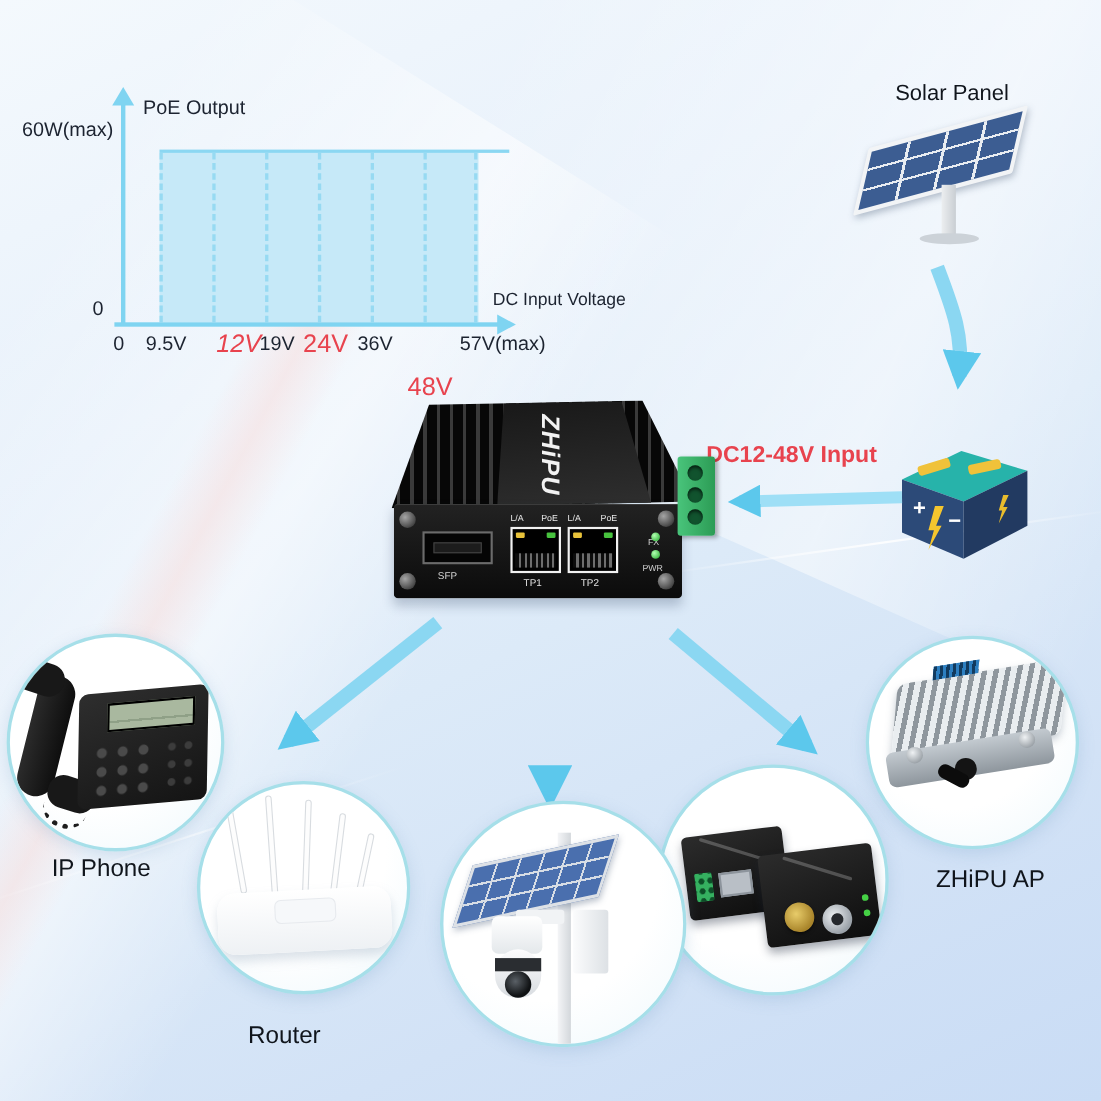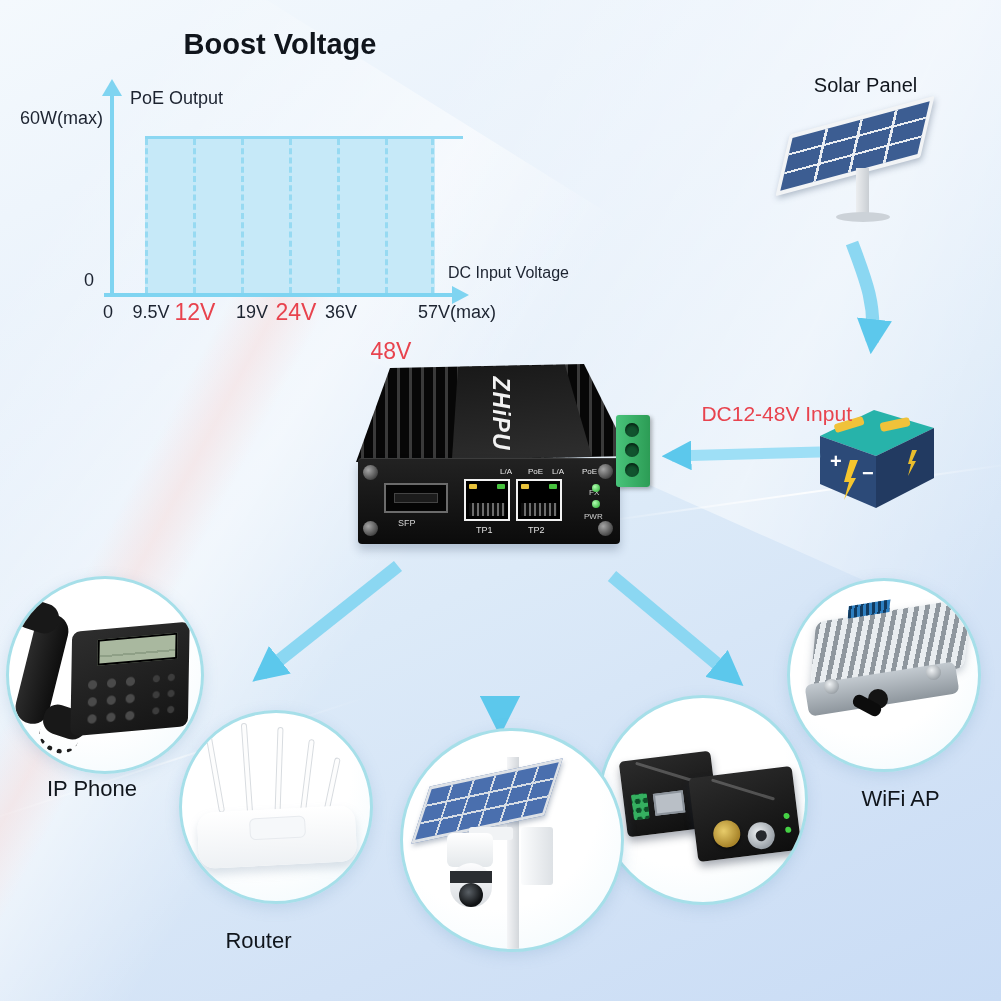--- a/index.html
+++ b/index.html
@@ -28,36 +28,36 @@
   .chart-fill{left:145px;top:139px;width:290px;height:154px;background:#c6e9f8;}
   .chart-topline{left:145px;top:136px;width:318px;height:3px;background:#8bd7f2;}
   .dash{position:absolute;top:0;height:154px;width:0;border-left:3px dashed #97daf2;}
   .lbl{color:#1c2330;}
   .poe-out{left:130px;top:88px;font-size:18px;}
   .w60{left:20px;top:108px;font-size:18px;}
   .y0{left:84px;top:270px;font-size:18px;}
   .dcin{left:448px;top:264px;font-size:16px;}
   .tick{position:absolute;top:302px;width:90px;text-align:center;font-size:18px;color:#1c2330;}
   .tick.red{font-size:23px;top:299px;color:#e8434e;}
-  .t0{left:63px;} .t1{left:106px;} .t2{left:150px;} .t3{left:207px;}
+  .t0{left:63px;} .t1{left:106px;} .t2{left:172px;font-style:italic;} .t3{left:207px;}
   .t4{left:251px;} .t5{left:296px;} .t6{left:346px;margin-top:39px;} .t7{left:412px;}
 
   
   .solar-label{left:788px;top:74px;width:155px;text-align:center;font-size:20px;color:#10151c;}
   .panel{left:780px;top:118px;width:150px;height:56px;background:#3c5d92;border:4px solid #f2f4f6;border-radius:2px;
     transform:rotate(-15deg) skewX(-28deg);box-shadow:2px 3px 6px rgba(60,80,110,.35);
     background-image:
       linear-gradient(90deg,transparent 0 34px,#e9edf2 34px 37px,transparent 37px 70px,#e9edf2 70px 73px,transparent 73px 106px,#e9edf2 106px 109px,transparent 109px),
       linear-gradient(0deg,transparent 0 15px,#e9edf2 15px 17px,transparent 17px 32px,#e9edf2 32px 34px,transparent 34px);}
   .pole{left:856px;top:168px;width:13px;height:48px;background:linear-gradient(90deg,#eceef0,#c9ced3);}
   .pole-base{left:836px;top:212px;width:54px;height:10px;border-radius:50%;background:#ccd2d8;}
   .battery-label{left:790px;top:368px;width:180px;text-align:center;font-size:20px;color:#10151c;}
 
   
-  .dc-input{left:642px;top:402px;width:210px;text-align:right;font-size:21px;color:#e8434e;}
+  .dc-input{left:642px;top:402px;width:210px;text-align:left;font-size:21px;color:#e8434e;font-weight:bold;}
   .ieee{left:250px;top:600px;width:500px;text-align:center;font-size:27px;color:#df4b57;z-index:6;}
 
   
   .device{left:340px;top:360px;width:340px;height:200px;z-index:5;}
   .dev-top{position:absolute;inset:0;clip-path:polygon(50px 8px,244px 4px,290px 96px,16px 102px);
     background:repeating-linear-gradient(90deg,#070707 0 9px,#3a3a3a 9px 12px);}
   .dev-plate{position:absolute;inset:0;clip-path:polygon(118px 7px,225px 5px,252px 97px,112px 99px);
     background:linear-gradient(172deg,#141414,#2f2f2f 55%,#191919);}
   .dev-logo{position:absolute;left:115px;top:22px;width:90px;height:62px;display:flex;align-items:center;justify-content:center;}
   .dev-logo span{transform:rotate(90deg);font-size:23px;font-style:italic;font-weight:700;color:#f2f2f2;letter-spacing:1px;}
@@ -67,21 +67,21 @@
     background:radial-gradient(circle at 35% 35%,#a5a5a5,#555 60%,#1e1e1e);}
   .sfp{position:absolute;left:26px;top:24px;width:64px;height:30px;border:2px solid #6b6b6b;background:#050505;}
   .sfp-inner{position:absolute;left:8px;top:8px;width:44px;height:10px;background:#1c1c1c;border:1px solid #444;}
   .sfp-lbl{position:absolute;left:40px;top:59px;font-size:9px;color:#d5d5d5;}
   .rj45{position:absolute;top:20px;width:46px;height:42px;border:2px solid #f2f2f2;background:#000;}
   .rj45 .pins{position:absolute;left:3px;right:3px;bottom:3px;height:13px;
     background:repeating-linear-gradient(90deg,#0c0c0c 0 3px,#6d6d6d 3px 5px);}
   .rj45 .led-y{position:absolute;left:3px;top:3px;width:8px;height:5px;background:#e8c23a;border-radius:1px;}
   .rj45 .led-g{position:absolute;right:3px;top:3px;width:8px;height:5px;background:#47c23e;border-radius:1px;}
   .p1{left:106px;} .p2{left:158px;}
-  .port-lbl{position:absolute;top:8px;font-size:8px;color:#e8e8e8;margin-left:36px;}
+  .port-lbl{position:absolute;top:8px;font-size:8px;color:#e8e8e8;}
   .tp-lbl{position:absolute;top:66px;font-size:9px;color:#e0e0e0;}
   .led-lbl{position:absolute;font-size:8px;color:#cfcfcf;}
   .led-dot{position:absolute;width:8px;height:8px;border-radius:50%;
     background:radial-gradient(circle at 35% 35%,#b2ffb2,#1ea528);}
   .terminal{position:absolute;left:276px;top:55px;width:34px;height:72px;border-radius:3px;
     background:linear-gradient(90deg,#49c47b,#2c9c55);box-shadow:2px 2px 4px rgba(0,0,0,.3);}
   .thole{position:absolute;left:9px;width:14px;height:14px;border-radius:50%;background:#11532e;
     box-shadow:inset 0 2px 3px rgba(0,0,0,.6);}
 
   
@@ -165,21 +165,20 @@
 <body>
 
 <div class="stage">
 
   <div class="streak st1"></div>
   <div class="streak st2"></div>
   <div class="streak st3"></div>
   <div class="ray ray1"></div>
   <div class="ray ray2"></div>
 
-  <div class="abs chart-title">Boost Voltage</div>
   <div class="abs chart-fill">
     <div class="dash" style="left:0"></div>
     <div class="dash" style="left:48px"></div>
     <div class="dash" style="left:96px"></div>
     <div class="dash" style="left:144px"></div>
     <div class="dash" style="left:192px"></div>
     <div class="dash" style="left:240px"></div>
     <div class="dash" style="left:286px"></div>
   </div>
   <div class="abs chart-topline"></div>
@@ -332,15 +331,15 @@
 
   <div class="circle c-wifi">
     <div class="ap-top"></div>
     <div class="ap-tag"></div>
     <div class="ap-base"></div>
     <div class="ap-conn" style="left:34px;top:98px;"></div>
     <div class="ap-conn" style="left:136px;top:84px;"></div>
     <div class="ap-gland"></div>
     <div class="ap-gland2"></div>
   </div>
-  <div class="ep-label l-wifi">WiFi AP</div>
+  <div class="ep-label l-wifi">ZHiPU AP</div>
 
 </div>
 
 </body></html>

